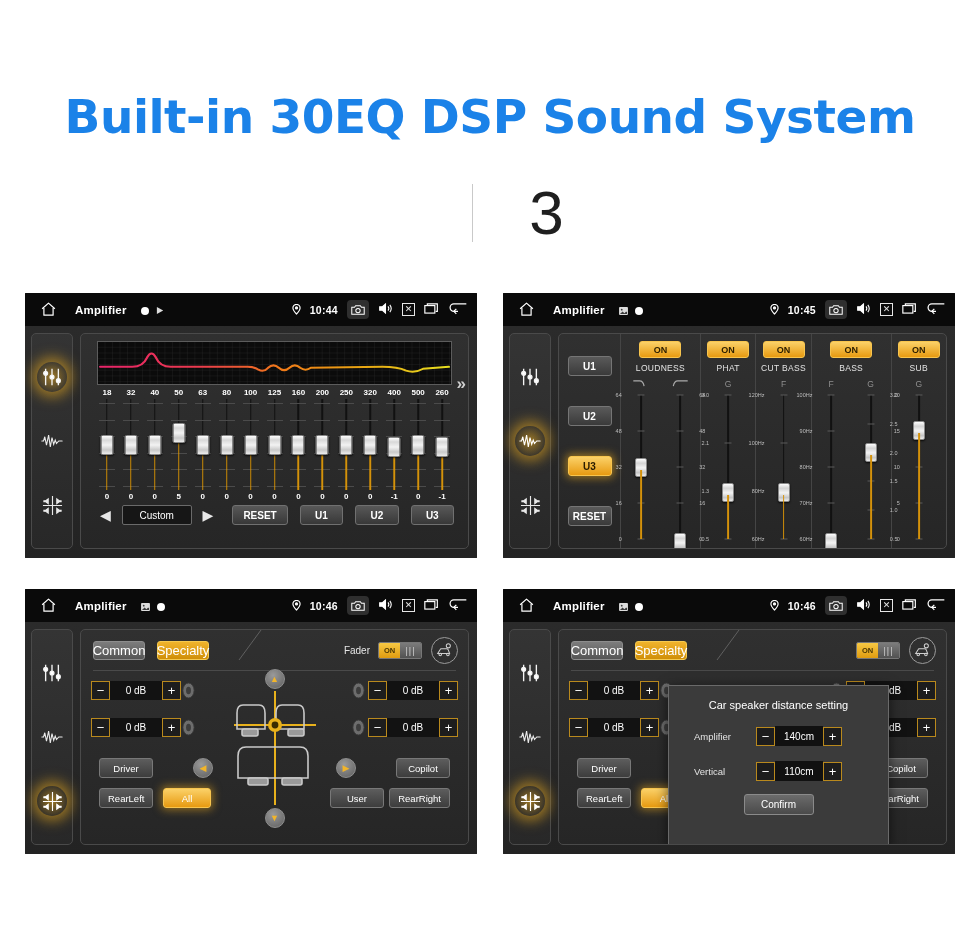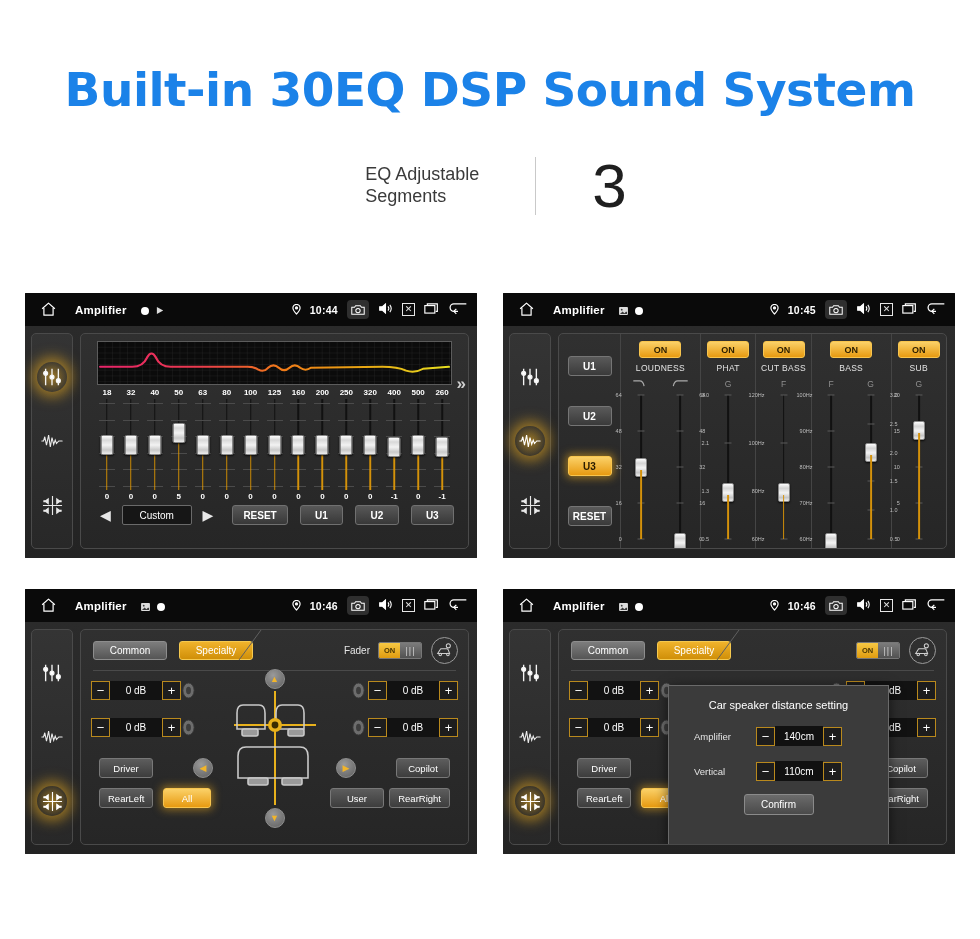--- a/index.html
+++ b/index.html
@@ -10,21 +10,21 @@
     overflow: hidden;
   }
 
   
   .hero-title {
     text-align: center;
     color: #1b82e8;
     font-size: 47px;
     font-weight: bold;
     letter-spacing: -0.5px;
-    padding-top: 62px;
+    padding-top: 89px;
     font-family: "DejaVu Sans", sans-serif;
   }
   .stats {
     display: flex;
     justify-content: center;
     align-items: center;
     margin-top: 38px;
     gap: 0px;
   }
   .stat { display: flex; align-items: center; }
@@ -252,22 +252,22 @@
   .sc.l { right: 100%; margin-right: 2px; }
   .sc.r { left: 100%; margin-left: 2px; }
   .scl { position:absolute; left:50%; width:7px; height:1px; background:#5a5a5a; transform: translate(-50%,-50%); }
 
   
   .fd-top {
     display: flex; align-items: center; padding: 7px 10px 0 12px;
     position: relative;
   }
   .tabbtn {
-    width: 74px; height: 19px; border-radius: 3px;
-    font-size: 10px; display: flex; align-items: center; justify-content: center;
+    width: 52px; height: 19px; border-radius: 3px;
+    font-size: 13px; display: flex; align-items: center; justify-content: center;
     background: linear-gradient(180deg,#7d7d7d,#555); color: #fff;
     border: 1px solid #8d8d8d;
   }
   .tabbtn.sel {
     background: linear-gradient(180deg,#f0b32c,#d08f08);
     border-color: #f5c94f; color: #fff;
     margin-left: 12px;
   }
   .fd-sep {
     position: absolute; left: 148px; top: 0; width: 40px; height: 30px;
@@ -362,22 +362,20 @@
     display: flex; align-items: center; justify-content: center;
   }
 </style>
 </head>
 <body>
 
 <div class="hero-title">Built-in 30EQ DSP Sound System</div>
 
 <div class="stats">
   <div class="stat">
-    <span class="stat-lbl">EQ Adjustable
-Segments</span>
   </div>
   <div class="stat-div"></div>
   <div class="stat">
     <span class="stat-num">3</span>
   </div>
 </div>
 
 <div class="grid">
 
   <div class="row">

